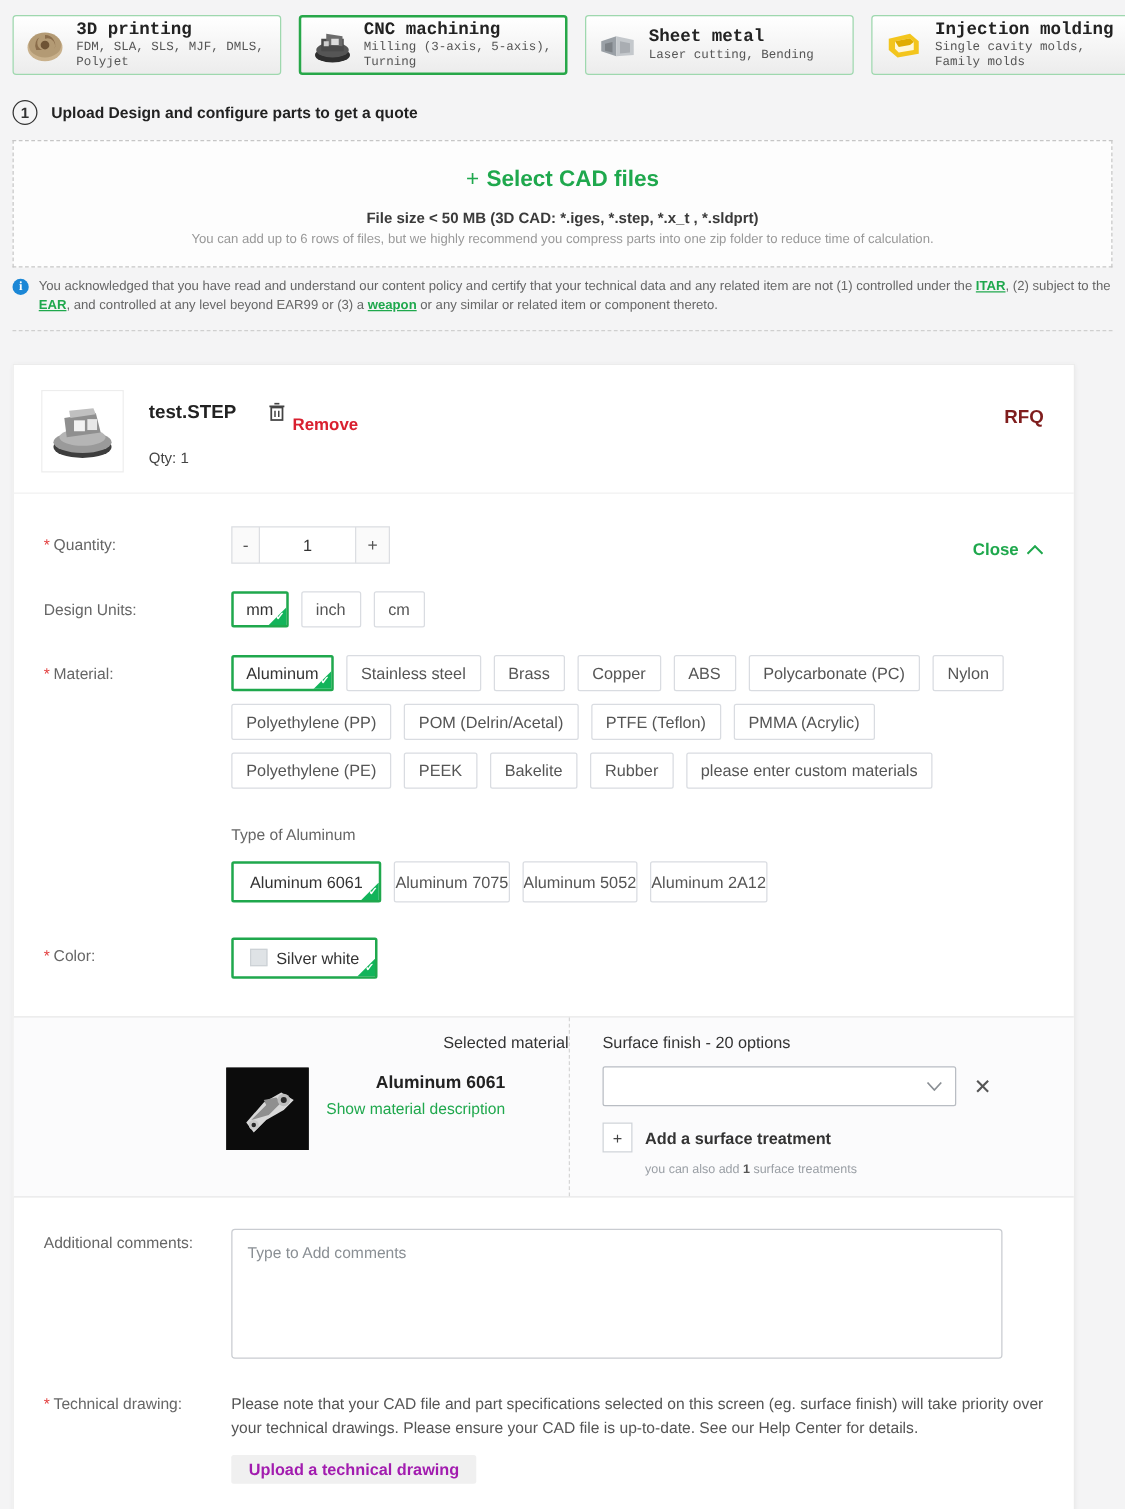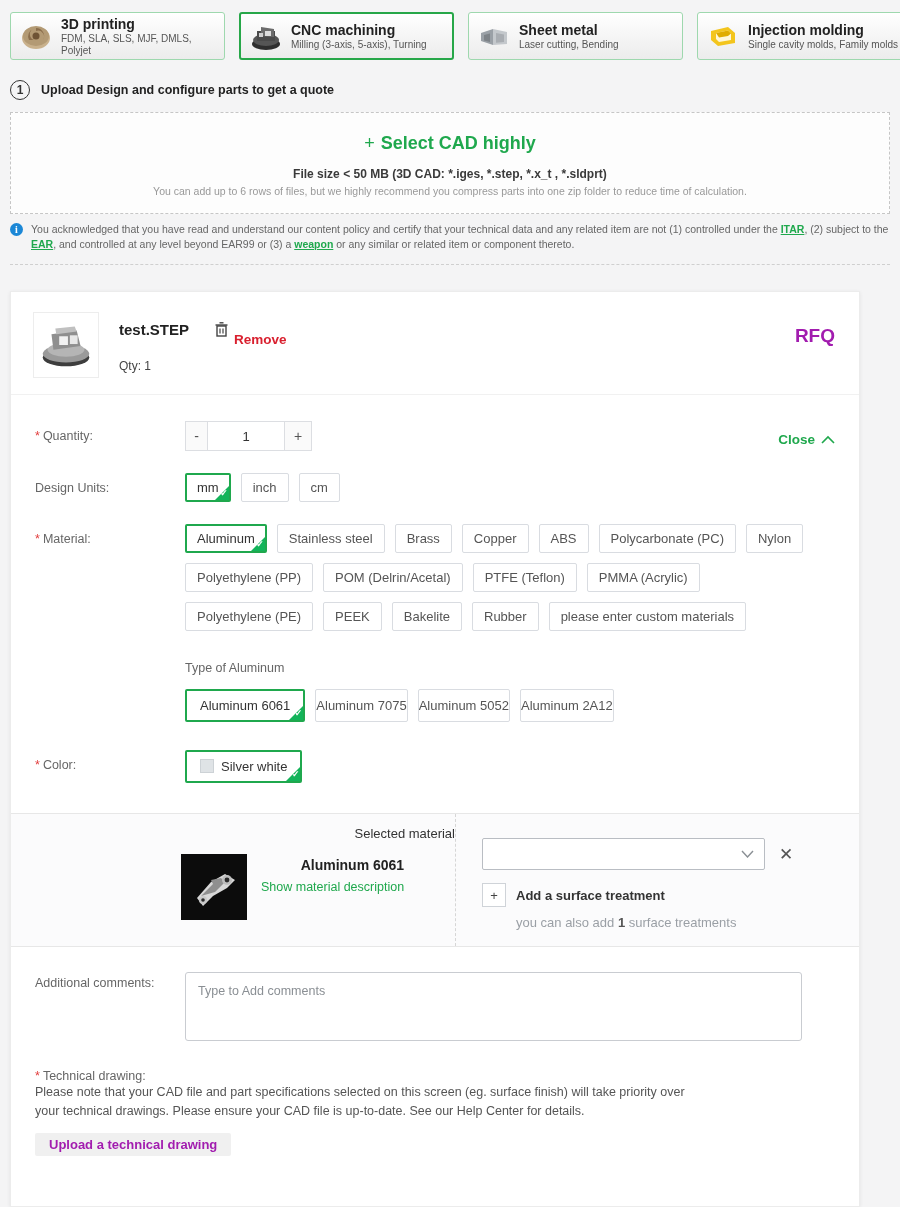--- a/index.html
+++ b/index.html
@@ -3,21 +3,21 @@
 <meta charset="utf-8">
 <style>
   * { margin:0; padding:0; box-sizing:border-box; }
   html,body { background:#f4f4f5; font-family:"Liberation Sans", sans-serif; color:#333; }
   .page { width:900px; min-height:1207px; margin:0 auto; position:relative; padding-bottom:20px; }
 
   
   .tabs-row { display:flex; gap:14px; padding:12px 10px 0 10px; }
   .ptab { flex:0 0 auto; width:215px; height:48px; display:flex; align-items:center; gap:8px;
           background:linear-gradient(#ffffff,#ececec); border:1px solid #9ed8ae; border-radius:3px;
-          padding:4px 8px; cursor:pointer; }
+          padding:4px 8px; cursor:pointer;font-family:Liberation Mono, monospace; }
   .ptab.sel { border:2px solid #27a749; }
   .ptab .ticon { width:34px; height:34px; flex:0 0 auto; }
   .ptab .t-title { font-size:14px; font-weight:bold; color:#222; line-height:16px; }
   .ptab .t-sub { font-size:10px; color:#555; line-height:12px; margin-top:1px; }
 
   
   .step-row { display:flex; align-items:center; gap:11px; margin:20px 10px 0 10px; }
   .step-circle { width:20px; height:20px; border:1.5px solid #333; border-radius:50%;
                  font-size:12px; font-weight:bold; display:flex; align-items:center; justify-content:center; }
   .step-title { font-size:12.5px; font-weight:bold; color:#222; }
@@ -45,21 +45,21 @@
 
   .file-header { display:flex; align-items:flex-start; padding:20px 24px 16px 22px;
                  border-bottom:1px solid #f1f1f1; }
   .file-thumb { width:66px; height:66px; border:1px solid #ededed; background:#fff; flex:0 0 auto; }
   .file-meta { margin-left:20px; }
   .file-line1 { display:flex; align-items:center; gap:26px; }
   .file-name { font-size:15px; font-weight:bold; color:#222; }
   .remove-btn { display:flex; align-items:center; gap:6px; cursor:pointer; }
   .remove-label { font-size:13.5px; font-weight:bold; color:#d9202f;margin-top:20px; }
   .file-qty { font-size:12px; color:#444; margin-top:12px; }
-  .rfq { margin-left:auto; font-size:19px; font-weight:bold; color:#a21caf; padding-top:13px; }
+  .rfq { margin-left:auto; font-size:15px; font-weight:bold; color:#7f1d1d; padding-top:13px; }
 
   
   .config { padding:26px 24px 30px 24px; }
   .cfg-row { display:flex; margin-bottom:22px; }
   .cfg-label { width:150px; flex:0 0 auto; font-size:12.5px; color:#666; padding-top:8px; }
   .req { color:#e23c3c; margin-right:3px; }
   .cfg-body { flex:1; }
 
   .stepper { display:flex; }
   .stp-btn { width:23px; height:30px; border:1px solid #dcdee2; background:#fafafa; font-size:14px;
@@ -97,26 +97,26 @@
   .selmat-link { font-size:12.5px; font-weight:normal; color:#1fa84d; margin-top:7px; cursor:pointer; }
   .band-right { flex:1; padding:12px 20px 16px 26px; }
   .sf-selrow { display:flex; align-items:center; margin-top:12px; }
   .sf-select { width:283px; height:32px; border:1px solid #b9bdc3; border-radius:2px; background:#fff;
                display:flex; align-items:center; justify-content:flex-end; padding-right:10px; cursor:pointer; }
   .sf-clear { margin-left:14px; font-size:17px; color:#555; cursor:pointer; line-height:1; }
   .sf-addrow { display:flex; align-items:center; gap:10px; margin-top:13px; }
   .plus-btn { width:24px; height:24px; border:1px solid #cfd3d8; background:#fff; color:#444;
               font-size:13px; display:flex; align-items:center; justify-content:center; cursor:pointer; }
   .sf-add-label { font-size:13px; font-weight:bold; color:#333; }
-  .sf-note { font-size:13px; color:#9a9fa5; margin:8px 0 0 34px; }
+  .sf-note { font-size:10px; color:#9a9fa5; margin:8px 0 0 34px; }
   .sf-note b { color:#555; }
 
   
   .bottom { padding:25px 24px 50px 24px; }
-  .comments-area { width:617px; height:69px; border:1px solid #c9ccd1; border-radius:3px;
+  .comments-area { width:617px; height:104px; border:1px solid #c9ccd1; border-radius:3px;
                    font-size:12.5px; color:#555; padding:11px 12px; resize:none;
                    font-family:"Liberation Sans",sans-serif; }
   .comments-area::placeholder { color:#8a8f94; opacity:1; }
   .tech-note { font-size:12.5px; color:#555; line-height:19px; max-width:655px; }
   .tech-btn { margin-top:12px; display:inline-block; background:#f0f0f0; border:none; border-radius:2px;
               font-size:13px; font-weight:bold; color:#a21caf; padding:4px 14px; cursor:pointer;
               font-family:"Liberation Sans",sans-serif; }
   .mt20 { margin-top:20px; }
   .cfg-label.twoline { padding-top:4px; line-height:15px; }
 </style>
@@ -178,21 +178,21 @@
     </div>
   </div>
 
   <div class="step-row">
     <div class="step-circle">1</div>
     <div class="step-title">Upload Design and configure parts to get a quote</div>
   </div>
 
   <div class="upload-box">
     <div class="upload-cta">
-      <span class="plus">+</span><span>Select CAD highly</span>
+      <span class="plus">+</span><span>Select CAD files</span>
     </div>
     <div class="upload-size">File size &lt; 50 MB (3D CAD: *.iges, *.step, *.x_t , *.sldprt)</div>
     <div class="upload-hint">You can add up to 6 rows of files, but we highly recommend you compress parts into one zip folder to reduce time of calculation.</div>
   </div>
 
   <div class="disclaimer">
     <span class="info-icon">i</span>
     <p><span>You acknowledged that you have read and understand our content policy and certify that your technical data and any related item are not (1) controlled under the </span><span class="disc-link">ITAR</span><span>, (2) subject to the </span><span class="disc-link">EAR</span><span>, and controlled at any level beyond EAR99 or (3) a </span><span class="disc-link">weapon</span><span> or any similar or related item or component thereto.</span></p>
   </div>
 
@@ -310,20 +310,21 @@
             <circle cx="22" cy="46" r="4" fill="#c9c9c9"></circle>
             <circle cx="22" cy="46" r="1.8" fill="#2a2a2a"></circle>
           </svg>
           <div>
             <div class="selmat-name">Aluminum 6061</div>
             <div class="selmat-link">Show material description</div>
           </div>
         </div>
       </div>
       <div class="band-right">
+        <div class="band-title">Surface finish - 20 options</div>
         <div class="sf-selrow">
           <div class="sf-select">
             <svg width="13" height="8" viewBox="0 0 13 8">
               <polyline points="1,1 6.5,7 12,1" fill="none" stroke="#8a8f94" stroke-width="1.4"></polyline>
             </svg>
           </div>
           <span class="sf-clear">✕</span>
         </div>
         <div class="sf-addrow">
           <button class="plus-btn">+</button>
@@ -333,21 +334,21 @@
       </div>
     </div>
 
     <div class="bottom">
       <div class="cfg-row">
         <div class="cfg-label twoline" style="width:150px;">Additional comments:</div>
         <div class="cfg-body">
           <textarea class="comments-area" placeholder="Type to Add comments" style=""></textarea>
         </div>
       </div>
-      <div class="cfg-row mt20" style="margin-bottom:0;flex-direction:column;">
+      <div class="cfg-row mt20" style="margin-bottom:0;">
         <div class="cfg-label" style="padding-top:2px;"><span class="req">*</span><span>Technical drawing:</span></div>
         <div class="cfg-body">
           <div class="tech-note">Please note that your CAD file and part specifications selected on this screen (eg. surface finish) will take priority over your technical drawings. Please ensure your CAD file is up-to-date. See our Help Center for details.</div>
           <button class="tech-btn">Upload a technical drawing</button>
         </div>
       </div>
     </div>
 
   </div>
 </div>

